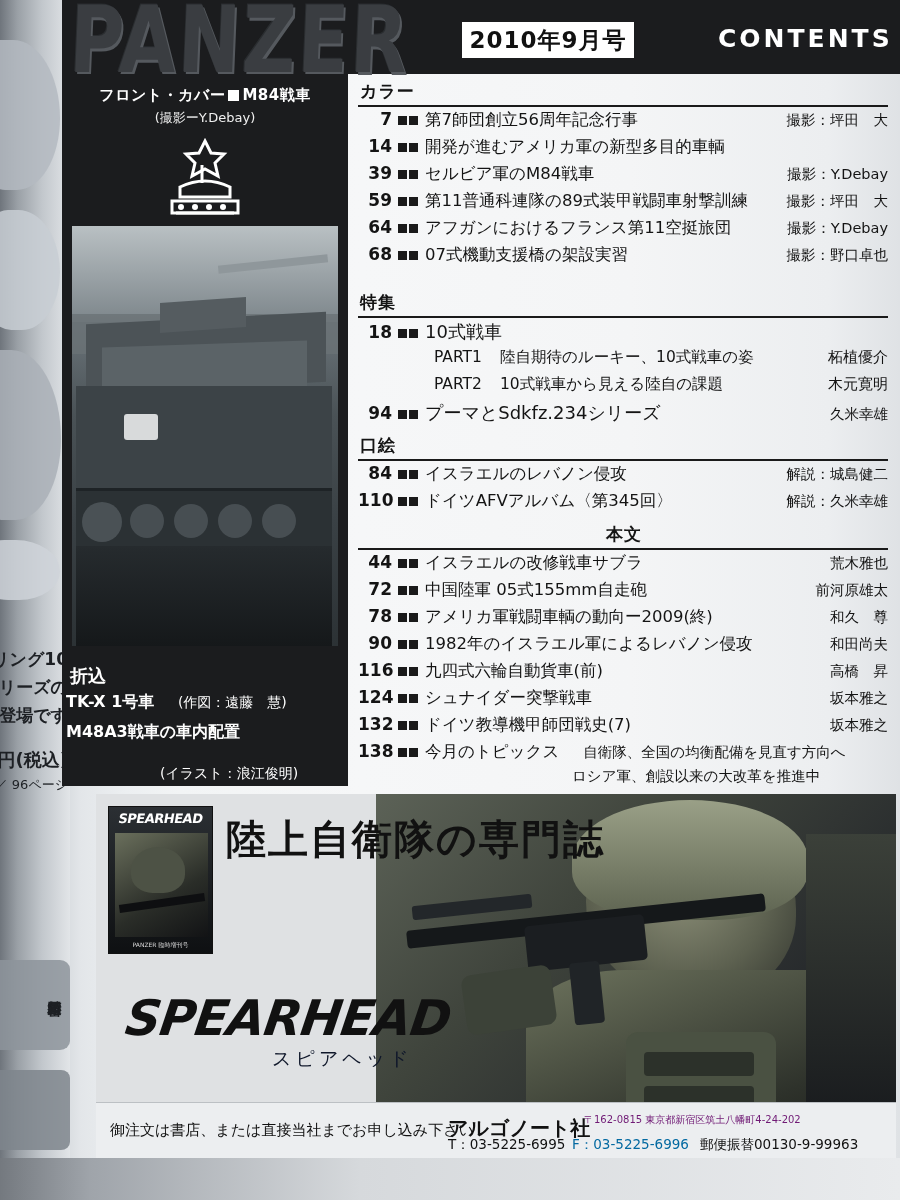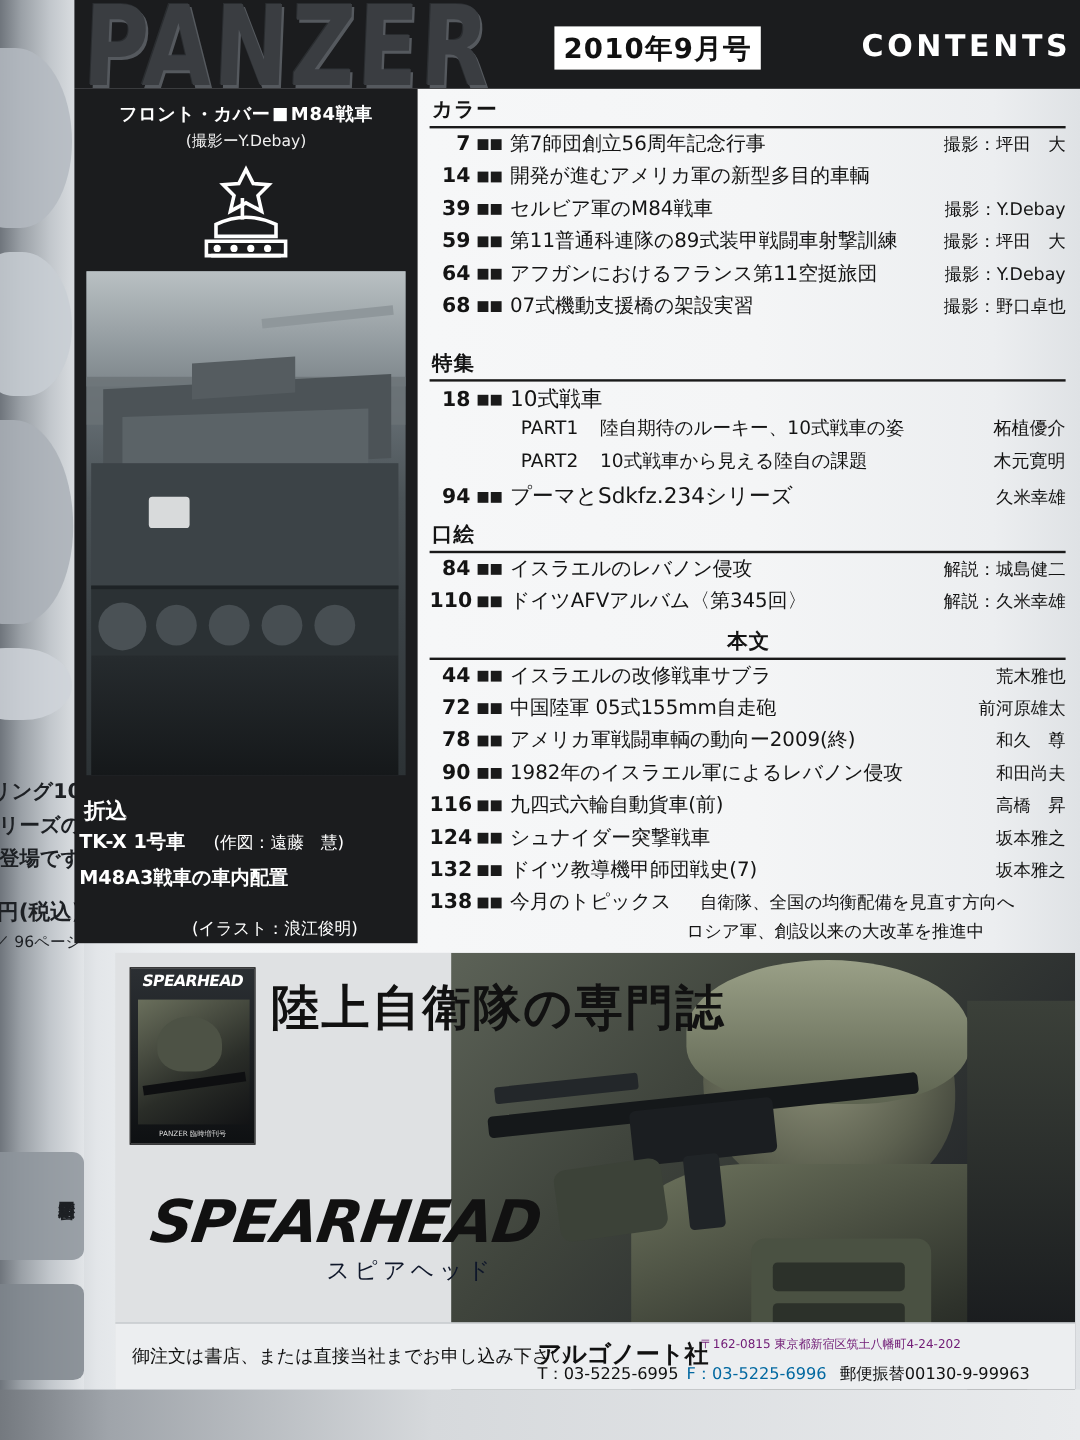--- a/index.html
+++ b/index.html
@@ -436,21 +436,21 @@
   </div>
   <div class="toc-row">
     <span class="toc-page">138</span>
     <span class="sqs">
         <i></i>
         <i></i>
       </span>
     <span class="toc-title" style="flex:0 0 auto;">今月のトピックス</span>
     <span class="toc-credit" style="flex:1 1 auto;text-align:left;padding-left:24px;">自衛隊、全国の均衡配備を見直す方向へ</span>
   </div>
-  <div class="topics-extra" style="padding-left:214px;">ロシア軍、創設以来の大改革を推進中</div>
+  <div class="topics-extra" style="padding-left:214px;font-family:Liberation Mono, monospace;">ロシア軍、創設以来の大改革を推進中</div>
 </div>
 
 <div id="ad">
   <div id="ad-photo">
 
     <div style="position:absolute;left:210px;top:18px;width:210px;height:190px;background:radial-gradient(ellipse at 45% 40%,#8d9079 0%,#5d6150 55%,#2f322c 100%);border-radius:48% 52% 46% 54%;"></div>
     <div style="position:absolute;left:196px;top:6px;width:236px;height:120px;background:linear-gradient(180deg,#9aa087,#5d6350);border-radius:50% 50% 40% 40%;"></div>
     <div style="position:absolute;left:150px;top:176px;width:330px;height:188px;background:linear-gradient(160deg,#6d735d,#2e322b 70%,#1a1c19);border-radius:30% 14% 0 0;"></div>
     <div style="position:absolute;left:30px;top:118px;width:360px;height:18px;background:#15181a;transform:rotate(-6deg);border-radius:4px;"></div>
     <div style="position:absolute;left:36px;top:106px;width:120px;height:14px;background:#23272a;transform:rotate(-6deg);border-radius:3px;"></div>

